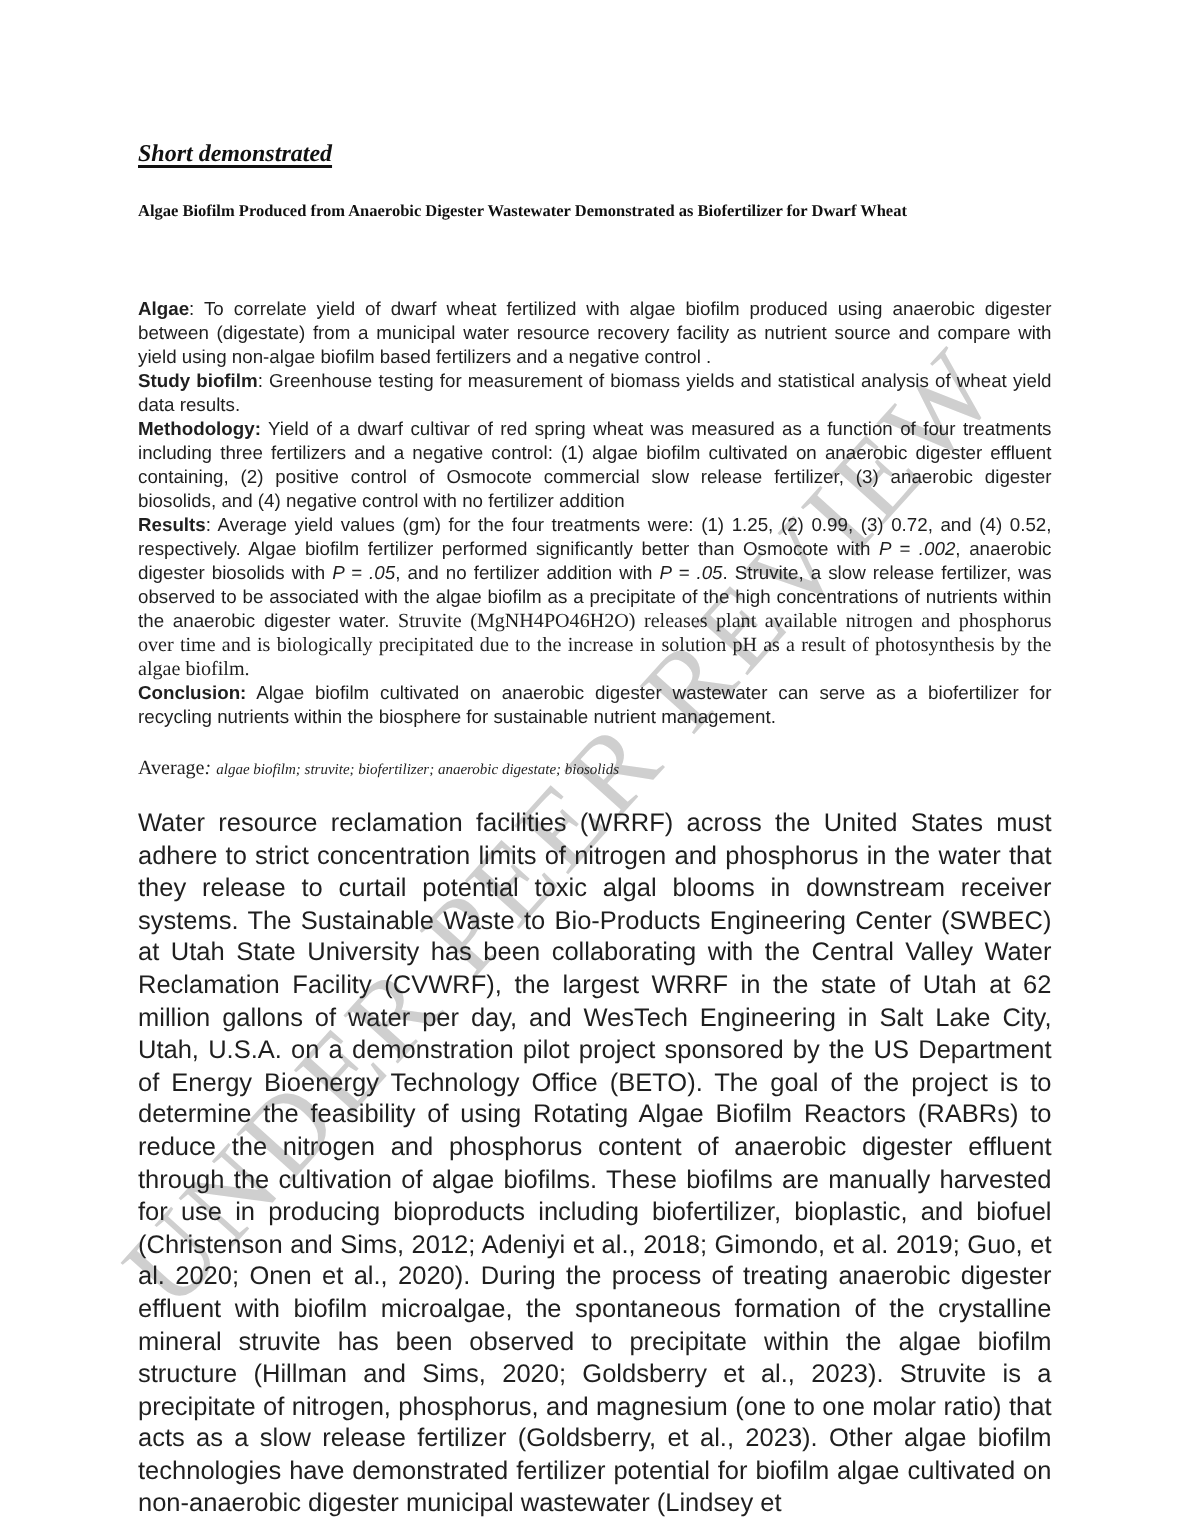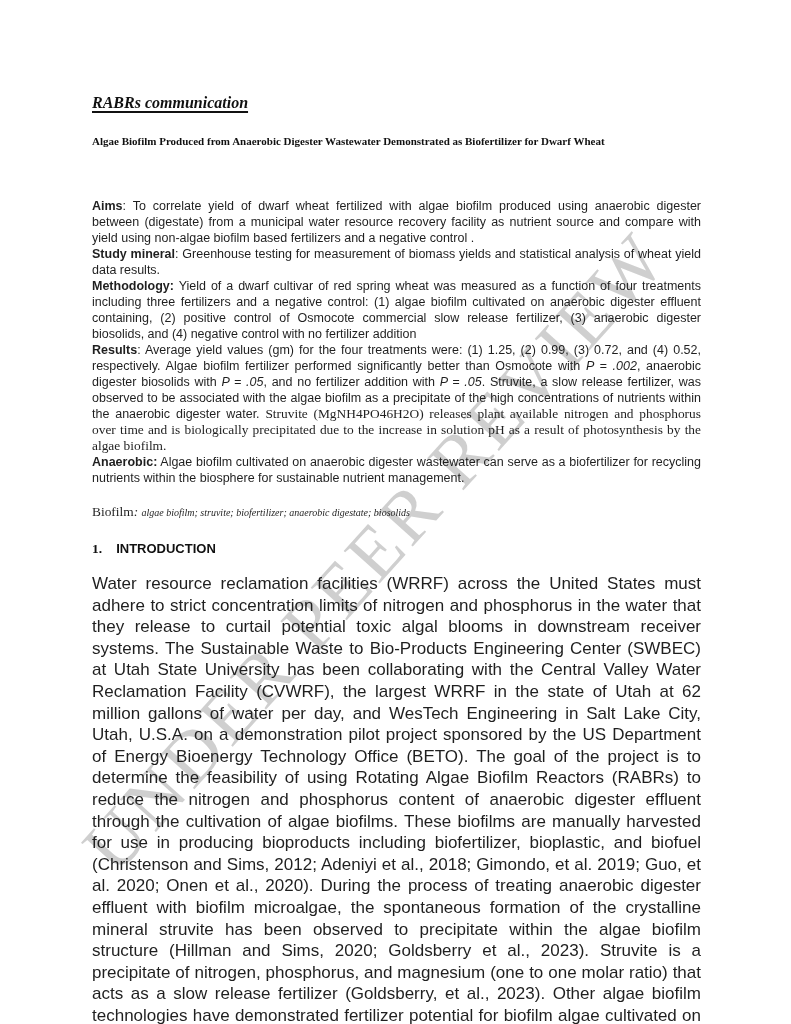--- a/index.html
+++ b/index.html
@@ -93,26 +93,23 @@
     line-height: 21.6px;
     text-align: justify;
   }
 </style>
 </head>
 <body>
 
 <div class="page">
   <div class="watermark">UNDER PEER REVIEW</div>
   <div class="content">
-    <div class="type-label">RABRs communication</div>
+    <div class="type-label">Short demonstrated</div>
     <div class="title">Algae Biofilm Produced from Anaerobic Digester Wastewater Demonstrated as Biofertilizer for Dwarf Wheat</div>
-    <p class="abs"><span class="b">Aims</span><span>: To correlate yield of dwarf wheat fertilized with algae biofilm produced using anaerobic digester between (digestate) from a municipal water resource recovery facility as nutrient source and compare with yield using non-algae biofilm based fertilizers and a negative control .</span></p>
-    <p class="abs"><span class="b">Study mineral</span><span>: Greenhouse testing for measurement of biomass yields and statistical analysis of wheat yield data results.</span></p>
+    <p class="abs"><span class="b">Algae</span><span>: To correlate yield of dwarf wheat fertilized with algae biofilm produced using anaerobic digester between (digestate) from a municipal water resource recovery facility as nutrient source and compare with yield using non-algae biofilm based fertilizers and a negative control .</span></p>
+    <p class="abs"><span class="b">Study biofilm</span><span>: Greenhouse testing for measurement of biomass yields and statistical analysis of wheat yield data results.</span></p>
     <p class="abs"><span class="b">Methodology:</span><span> Yield of a dwarf cultivar of red spring wheat was measured as a function of four treatments including three fertilizers and a negative control: (1) algae biofilm cultivated on anaerobic digester effluent containing, (2) positive control of Osmocote commercial slow release fertilizer, (3) anaerobic digester biosolids, and (4) negative control with no fertilizer addition</span></p>
     <p class="abs"><span class="b">Results</span><span>: Average yield values (gm) for the four treatments were: (1) 1.25, (2) 0.99, (3) 0.72, and (4) 0.52, respectively. Algae biofilm fertilizer performed significantly better than Osmocote with </span><span class="i">P = .002</span><span>, anaerobic digester biosolids with </span><span class="i">P = .05</span><span>, and no fertilizer addition with </span><span class="i">P = .05</span><span>. Struvite, a slow release fertilizer, was observed to be associated with the algae biofilm as a precipitate of the high concentrations of nutrients within the anaerobic digester water. </span><span class="serif">Struvite (MgNH4PO46H2O) releases plant available nitrogen and phosphorus over time and is biologically precipitated due to the increase in solution pH as a result of photosynthesis by the algae biofilm.</span></p>
-    <p class="abs"><span class="b">Anaerobic:</span><span> Algae biofilm cultivated on anaerobic digester wastewater can serve as a biofertilizer for recycling nutrients within the biosphere for sustainable nutrient management.</span></p>
-    <p class="keywords"><span class="serif">Biofilm</span><span class="i serif">: </span><span class="i sans">algae biofilm; struvite; biofertilizer; anaerobic digestate; biosolids</span></p>
-    <div class="sec-heading">
-      <span class="sec-num">1.</span><span class="sec-label">INTRODUCTION</span>
-    </div>
+    <p class="abs"><span class="b">Conclusion:</span><span> Algae biofilm cultivated on anaerobic digester wastewater can serve as a biofertilizer for recycling nutrients within the biosphere for sustainable nutrient management.</span></p>
+    <p class="keywords"><span class="serif">Average</span><span class="i serif">: </span><span class="i sans">algae biofilm; struvite; biofertilizer; anaerobic digestate; biosolids</span></p>
     <p class="body-par">Water resource reclamation facilities (WRRF) across the United States must adhere to strict concentration limits of nitrogen and phosphorus in the water that they release to curtail potential toxic algal blooms in downstream receiver systems. The Sustainable Waste to Bio-Products Engineering Center (SWBEC) at Utah State University has been collaborating with the Central Valley Water Reclamation Facility (CVWRF), the largest WRRF in the state of Utah at 62 million gallons of water per day, and WesTech Engineering in Salt Lake City, Utah, U.S.A. on a demonstration pilot project sponsored by the US Department of Energy Bioenergy Technology Office (BETO). The goal of the project is to determine the feasibility of using Rotating Algae Biofilm Reactors (RABRs) to reduce the nitrogen and phosphorus content of anaerobic digester effluent through the cultivation of algae biofilms. These biofilms are manually harvested for use in producing bioproducts including biofertilizer, bioplastic, and biofuel (Christenson and Sims, 2012; Adeniyi et al., 2018; Gimondo, et al. 2019; Guo, et al. 2020; Onen et al., 2020). During the process of treating anaerobic digester effluent with biofilm microalgae, the spontaneous formation of the crystalline mineral struvite has been observed to precipitate within the algae biofilm structure (Hillman and Sims, 2020; Goldsberry et al., 2023). Struvite is a precipitate of nitrogen, phosphorus, and magnesium (one to one molar ratio) that acts as a slow release fertilizer (Goldsberry, et al., 2023). Other algae biofilm technologies have demonstrated fertilizer potential for biofilm algae cultivated on non-anaerobic digester municipal wastewater (Lindsey et</p>
   </div>
 </div>
 
 </body></html>

